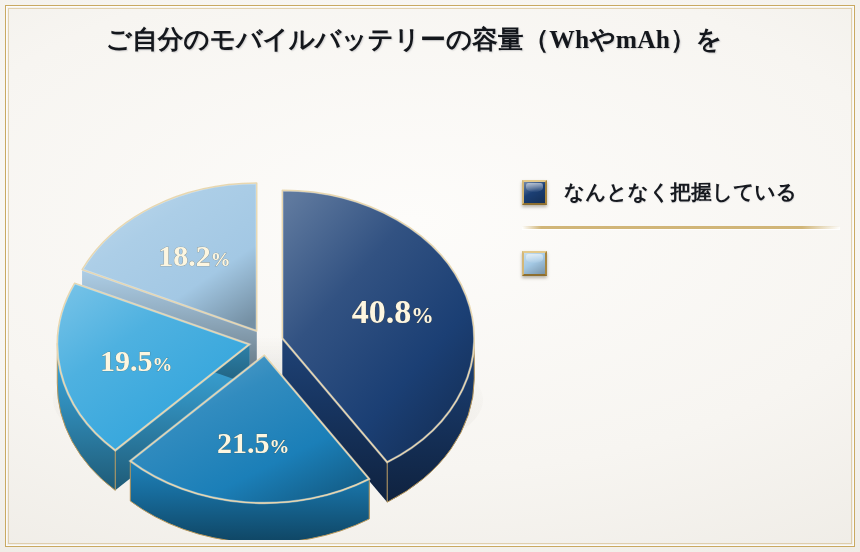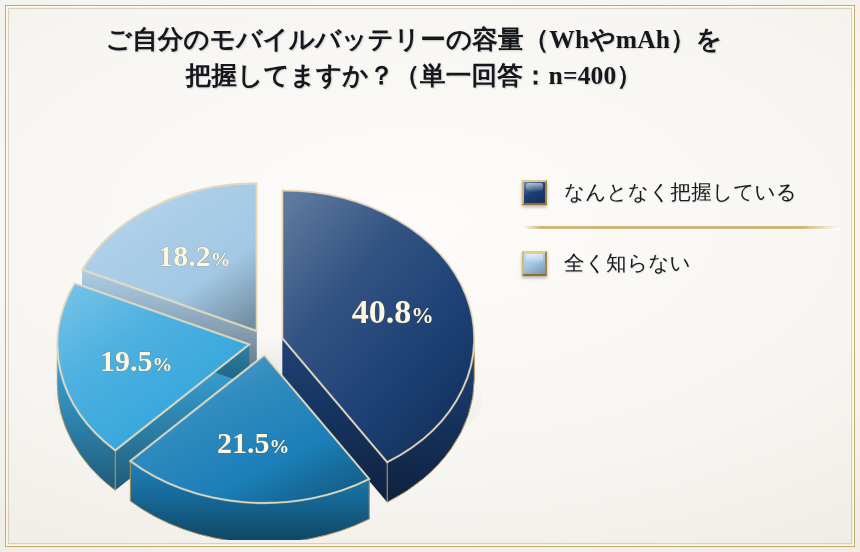--- a/index.html
+++ b/index.html
@@ -124,40 +124,39 @@
   .swatch i::after {
     content: "";
     position: absolute;
     left: 8%; top: 6%;
     width: 84%; height: 42%;
     background: linear-gradient(to bottom, rgba(255,255,255,.55), rgba(255,255,255,.04));
     border-radius: 3px 3px 60% 60%;
   }
   .legend-label {
     font-size: 20.5px;
-    font-weight: normal;
+    font-weight: bold;
     color: #16191f;
     letter-spacing: .3px;
     text-shadow: .5px .5px .8px rgba(140,140,150,.28);
     white-space: nowrap;
     text-align: right;
   }
 </style>
 </head>
 <body>
 
 <div id="root">
 
   <div class="frame-sheen"></div>
   <div class="frame-outer"></div>
   <div class="frame-inner"></div>
 
   <div class="title-block">
     <div class="title-line">ご自分のモバイルバッテリーの容量（WhやmAh）を</div>
-    <div class="title-line">把握してますか？（単一回答：n=400）</div>
   </div>
 
   <div class="chart-area">
     <svg id="pie-svg" width="500" height="440" viewBox="0 0 500 440" xmlns="http://www.w3.org/2000/svg">
       <defs>
         <radialGradient id="bgShadow" cx="50%" cy="62%" r="58%">
           <stop offset="0%" stop-color="#9a9890" stop-opacity=".30"></stop>
           <stop offset="65%" stop-color="#aaa89f" stop-opacity=".14"></stop>
           <stop offset="100%" stop-color="#bdbab2" stop-opacity="0"></stop>
         </radialGradient>
@@ -248,18 +247,17 @@
     <div class="legend-sep"></div>
 
     <div class="legend-sep"></div>
 
     <div class="legend-sep"></div>
 
     <div class="legend-row">
       <span class="swatch">
           <i style="background: linear-gradient(150deg, rgb(198, 221, 238) 0%, rgb(163, 200, 228) 46%, rgb(121, 148, 169) 100%);"></i>
         </span>
-      <span class="legend-label">全く知らない</span>
     </div>
 
   </div>
 
 </div>
 
 </body></html>

